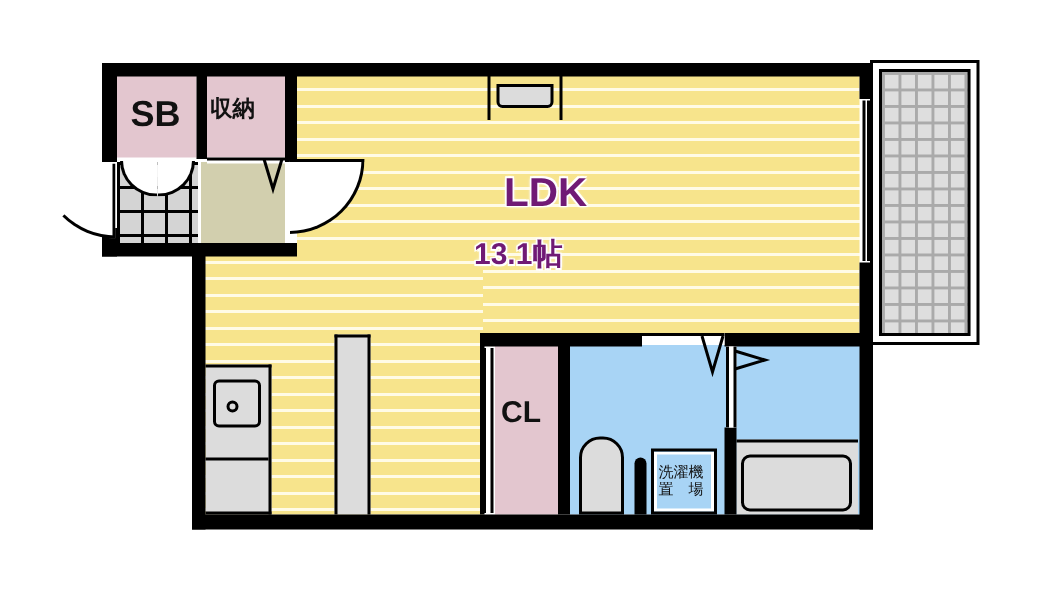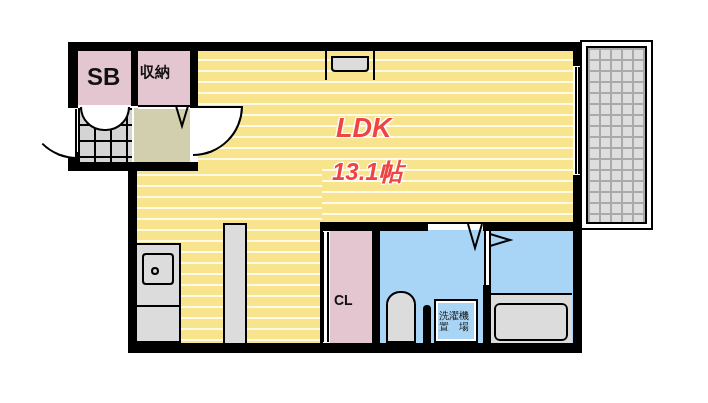--- a/index.html
+++ b/index.html
@@ -12,21 +12,21 @@
   .blue { background:#a8d4f5; }
   .olive { background:#d2cfae; }
   .gray { background:#dcdcdc; }
   .tile { background-color:#d4d4d4;
           background-image: linear-gradient(#000 2px, transparent 2px), linear-gradient(90deg,#000 2px, transparent 2px);
           background-size: 16px 16px; }
   .balc-tile { background-color:#dedede;
           background-image: linear-gradient(#aaa 2px, transparent 2px), linear-gradient(90deg,#aaa 2px, transparent 2px);
           background-size: 11px 11px; }
   .label { font-weight:bold; color:#111; white-space:nowrap; }
-  .outlined { color:#ef4444; text-shadow: 0 0 2px #fff, 0 0 2px #fff, 0 0 3px #fff, 1px 1px 0 #fff, -1px -1px 0 #fff, 1px -1px 0 #fff, -1px 1px 0 #fff; font-style: italic; }
+  .outlined { color:#701a75; text-shadow: 0 0 2px #fff, 0 0 2px #fff, 0 0 3px #fff, 1px 1px 0 #fff, -1px -1px 0 #fff, 1px -1px 0 #fff, -1px 1px 0 #fff; }
 </style>
 </head>
 <body>
 
 <div class="abs" style="left:580px;top:40px;width:73px;height:190px;border:2px solid #000;background:#fff;">
   <div class="abs balc-tile" style="left:4px;top:4px;width:61px;height:178px;border:2px solid #000;"></div>
 </div>
 
 <div class="abs pink" style="left:78px;top:50px;width:53px;height:55px;"></div>
 <div class="abs label" style="left:87px;top:63px;font-size:24px;">SB</div>
@@ -34,37 +34,37 @@
 <div class="abs pink" style="left:138px;top:50px;width:53px;height:55px;"></div>
 <div class="abs label" style="left:140px;top:63px;font-size:15px;">収納</div>
 
 <div class="abs tile" style="left:78px;top:108px;width:54px;height:54px;"></div>
 <div class="abs olive" style="left:134px;top:108px;width:56px;height:54px;"></div>
 
 <div class="abs floor-ldk" style="left:198px;top:50px;width:375px;height:172px;"></div>
 <div class="abs floor-ldk" style="left:136px;top:165px;width:186px;height:178px;"></div>
 
 <div class="abs label outlined" style="left:336px;top:113px;font-size:27px;">LDK</div>
-<div class="abs label outlined" style="left:332px;top:156px;font-size:24px;">13.1帖</div>
+<div class="abs label outlined" style="left:316px;top:156px;font-size:20px;">13.1帖</div>
 
 <div class="abs" style="left:325px;top:50px;width:50px;height:30px;border-left:2px solid #000;border-right:2px solid #000;">
   <div class="abs gray" style="left:4px;top:6px;width:38px;height:16px;border:2px solid #000;border-radius:0 0 4px 4px;"></div>
 </div>
 
 <div class="abs gray" style="left:137px;top:243px;width:44px;height:100px;border:2px solid #000;border-left:none;">
   <div class="abs" style="left:5px;top:8px;width:32px;height:32px;border:2px solid #000;border-radius:4px;">
     <div class="abs" style="left:7px;top:12px;width:8px;height:8px;border:2px solid #000;border-radius:50%;"></div>
   </div>
   <div class="abs" style="left:0;top:60px;width:42px;height:2px;background:#000;"></div>
 </div>
 <div class="abs gray" style="left:223px;top:223px;width:24px;height:120px;border:2px solid #000;border-bottom:none;"></div>
 
 <div class="abs pink" style="left:330px;top:230px;width:42px;height:113px;"></div>
 <div class="abs" style="left:322px;top:232px;width:7px;height:110px;background:#fff;border-left:2px solid #000;border-right:2px solid #000;"></div>
-<div class="abs label" style="left:334px;top:292px;font-size:14px;">CL</div>
+<div class="abs label" style="left:334px;top:264px;font-size:20px;">CL</div>
 
 <div class="abs blue" style="left:380px;top:230px;width:106px;height:113px;"></div>
 <div class="abs gray" style="left:386px;top:291px;width:30px;height:52px;border:2px solid #000;border-radius:14px 14px 0 0;"></div>
 <div class="abs wall" style="left:423px;top:305px;width:8px;height:38px;border-radius:4px 4px 0 0;"></div>
 <div class="abs blue" style="left:434px;top:299px;width:44px;height:44px;border:2px solid #000;box-shadow: inset 0 0 0 2px #fff;">
   <div class="abs" style="left:3px;top:9px;font-size:10px;line-height:11px;color:#111;">洗濯機</div>
   <div class="abs" style="left:3px;top:20px;font-size:10px;line-height:11px;color:#111;">置　場</div>
 </div>
 
 <div class="abs blue" style="left:490px;top:230px;width:84px;height:113px;"></div>

